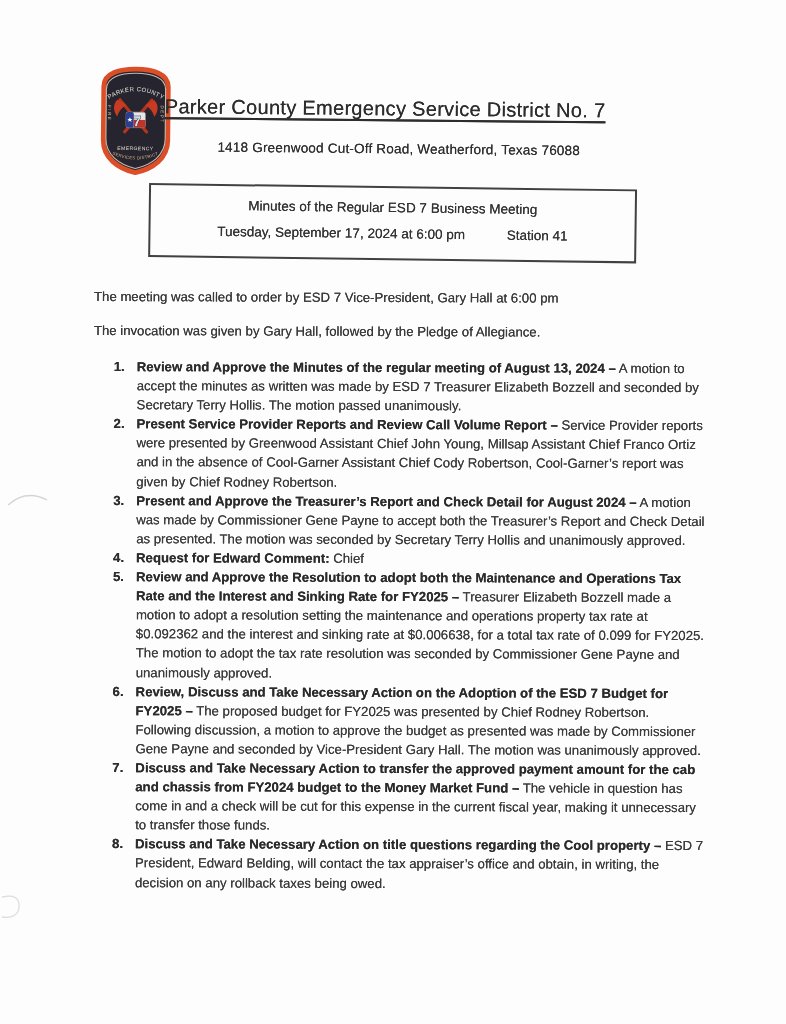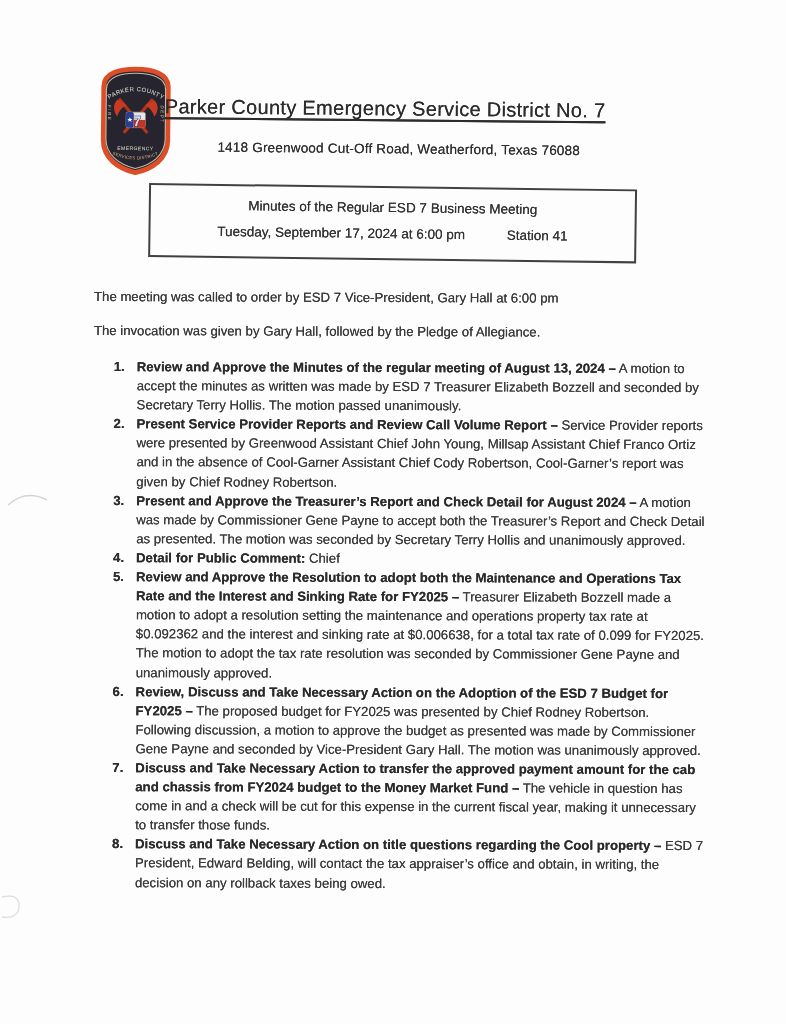--- a/index.html
+++ b/index.html
@@ -127,21 +127,21 @@
       <li class="agenda-item">
         <span class="num">2.</span>
         <div class="item-text"><b>Present Service Provider Reports and Review Call Volume Report –</b><span> Service Provider reports were presented by Greenwood Assistant Chief John Young, Millsap Assistant Chief Franco Ortiz and in the absence of Cool-Garner Assistant Chief Cody Robertson, Cool-Garner’s report was given by Chief Rodney Robertson.</span></div>
       </li>
       <li class="agenda-item">
         <span class="num">3.</span>
         <div class="item-text"><b>Present and Approve the Treasurer’s Report and Check Detail for August 2024 –</b><span> A motion was made by Commissioner Gene Payne to accept both the Treasurer’s Report and Check Detail as presented.  The motion was seconded by Secretary Terry Hollis and unanimously approved.</span></div>
       </li>
       <li class="agenda-item">
         <span class="num">4.</span>
-        <div class="item-text"><b>Detail for Public Comment:</b><span>  Chief</span></div>
+        <div class="item-text"><b>Request for Edward Comment:</b><span>  Chief</span></div>
       </li>
       <li class="agenda-item">
         <span class="num">5.</span>
         <div class="item-text"><b>Review and Approve the Resolution to adopt both the Maintenance and Operations Tax Rate and the Interest and Sinking Rate for FY2025 –</b><span> Treasurer Elizabeth Bozzell made a motion to adopt a resolution setting the maintenance and operations property tax rate at $0.092362 and the interest and sinking rate at  $0.006638, for a total tax rate of 0.099 for FY2025.  The motion to adopt the tax rate resolution  was seconded by Commissioner Gene Payne and unanimously approved.</span></div>
       </li>
       <li class="agenda-item">
         <span class="num">6.</span>
         <div class="item-text"><b>Review, Discuss and Take Necessary Action on the Adoption of the ESD 7 Budget for FY2025 –</b><span> The proposed budget for FY2025  was presented by Chief Rodney Robertson. Following discussion, a motion to approve the budget as presented was made by Commissioner Gene Payne and seconded by Vice-President Gary Hall.  The motion was unanimously approved.</span></div>
       </li>
       <li class="agenda-item">

